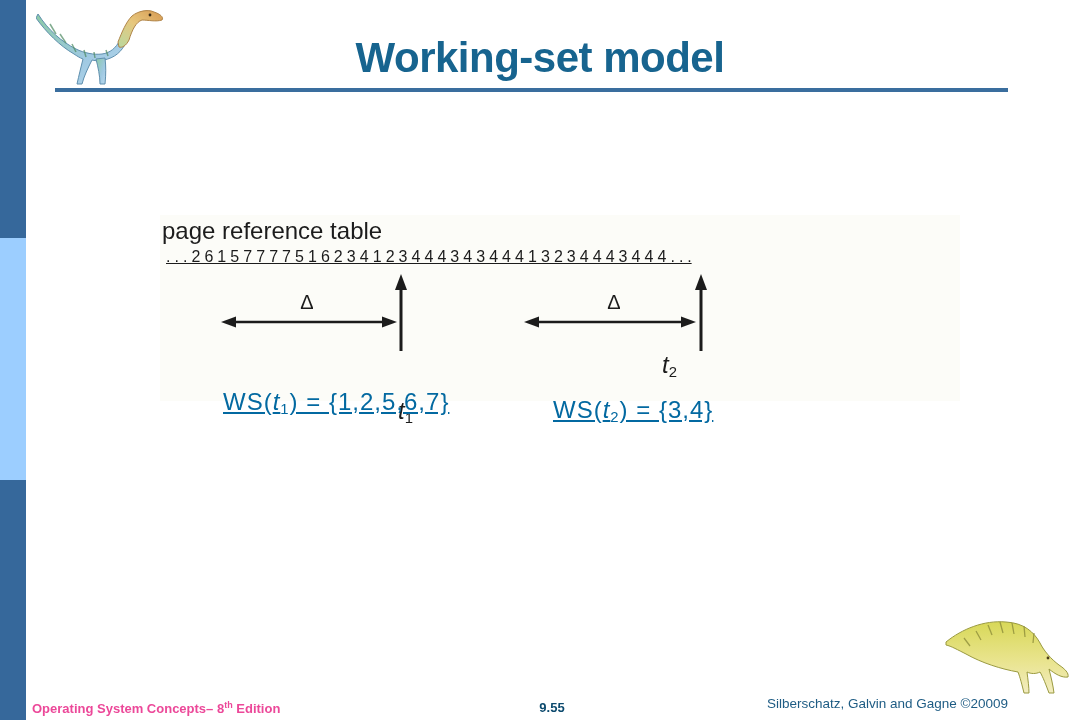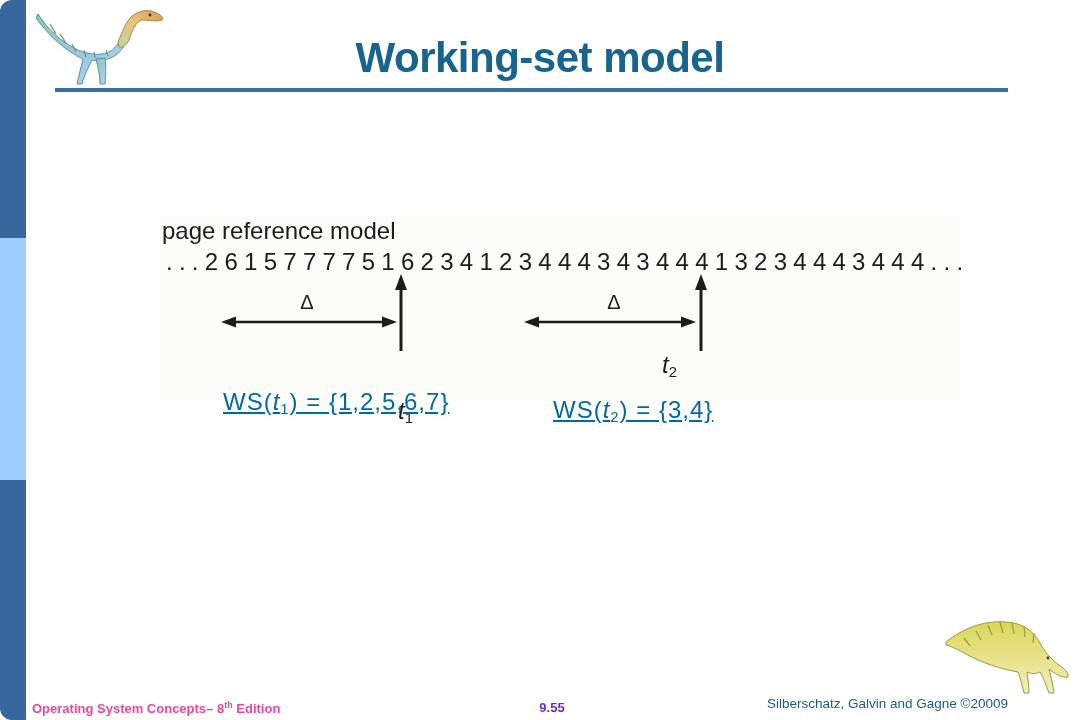--- a/index.html
+++ b/index.html
@@ -1,51 +1,51 @@
 <!DOCTYPE html>
 <html><head>
 <meta charset="utf-8">
 <style>
   * { margin:0; padding:0; box-sizing:border-box; }
   html,body { width:1080px; height:720px; background:#fff; font-family:"Liberation Sans", sans-serif; }
-  .slide { position:relative; width:1080px; height:720px; background:#ffffff; overflow:hidden;border-radius:12px; }
+  .slide { position:relative; width:1080px; height:720px; background:#ffffff; overflow:hidden; }
 
   
   .bar { position:absolute; left:0; width:26px; }
   .bar-top    { top:0;    height:238px; background:#36689B; }
   .bar-mid    { top:238px; height:242px; background:#9CCEFF; }
   .bar-bottom { top:480px; height:240px; background:#36689B; }
 
   
   .logo-top { position:absolute; left:36px; top:6px; width:134px; height:82px; }
   .page-title { position:absolute; left:0; right:0; top:34px; text-align:center;
     font-size:42px; font-weight:bold; color:#17648F; letter-spacing:-0.5px; }
   .title-rule { position:absolute; left:55px; top:88px; width:953px; height:4px; background:#3A6E9E; }
 
   
   .figure { position:absolute; left:160px; top:215px; width:800px; height:186px;
     background:#FCFCF8; color:#1C1C1C; }
   .fig-label { position:absolute; left:2px; top:2px; font-size:24px; color:#1C1C1C; }
-  .sequence { position:absolute; left:6px; top:33px; font-size:24px; white-space:nowrap;
-    letter-spacing:-0.2px; color:#1C1C1C; }
+  .sequence { position:absolute; left:6px; top:33px; font-size:16px; white-space:nowrap;
+    letter-spacing:-0.2px; color:#1C1C1C;text-decoration:underline; }
   .fig-overlay { position:absolute; left:0; top:0; width:800px; height:186px; }
   .delta { position:absolute; width:44px; text-align:center; top:76px; font-size:20px; color:#1C1C1C; }
   .delta-1 { left:125px; } .delta-2 { left:432px; }
   .tmark { position:absolute; top:136px; font-size:24px; font-style:italic; color:#1C1C1C; }
   .tmark-1 { left:238px;margin-top:46px; } .tmark-2 { left:502px; }
   .tmark .sub, .ws .sub { font-size:0.62em; font-style:normal; vertical-align:-0.28em; }
   .ws { position:absolute; top:173px; font-size:24px; letter-spacing:1px; color:#0369a1;text-decoration:underline; }
   .ws i { font-style:italic; }
   .ws-1 { left:63px; } .ws-2 { left:393px;margin-top:8px; }
 
   
   .footer-left { position:absolute; left:32px; top:700px; font-size:13px; font-weight:bold; color:#ec4899; }
   .footer-left .sup { font-size:9px; vertical-align:super; }
   .footer-page { position:absolute; left:0; right:0; top:700px; text-align:center;
-    font-size:13px; font-weight:bold; color:#6d28d9;padding-left:24px; }
+    font-size:13px; font-weight:bold; color:#0c4a6e;padding-left:24px; }
   .footer-right { position:absolute; right:72px; top:696px; font-size:13.5px; font-weight:normal; color:#1E5C84; }
   .logo-bottom { position:absolute; left:944px; top:612px; width:136px; height:82px; }
 </style>
 </head>
 <body>
 
 <div class="slide">
 
   <div class="bar bar-top"></div>
   <div class="bar bar-mid"></div>
@@ -77,21 +77,21 @@
           <path d="M58,46 L59,52"></path>
           <path d="M70,44 L72,50"></path>
       </g>
     </svg>
   </div>
 
   <div class="page-title">Working-set model</div>
   <div class="title-rule"></div>
 
   <div class="figure">
-    <div class="fig-label">page reference model</div>
+    <div class="fig-label">page reference table</div>
     <div class="sequence">. . . 2 6 1 5 7 7 7 7 5 1 6 2 3 4 1 2 3 4 4 4 3 4 3 4 4 4 1 3 2 3 4 4 4 3 4 4 4 . . .</div>
 
     <svg class="fig-overlay" viewBox="0 0 800 186" width="800" height="186">
       <g fill="#1C1C1C" stroke="#1C1C1C">
 
         <line x1="74" y1="107" x2="225" y2="107" stroke-width="2.5"></line>
         <polygon points="61,107 76,101.5 76,112.5" stroke="none"></polygon>
         <polygon points="237,107 222,101.5 222,112.5" stroke="none"></polygon>
 
         <line x1="241" y1="73" x2="241" y2="136" stroke-width="3"></line>

